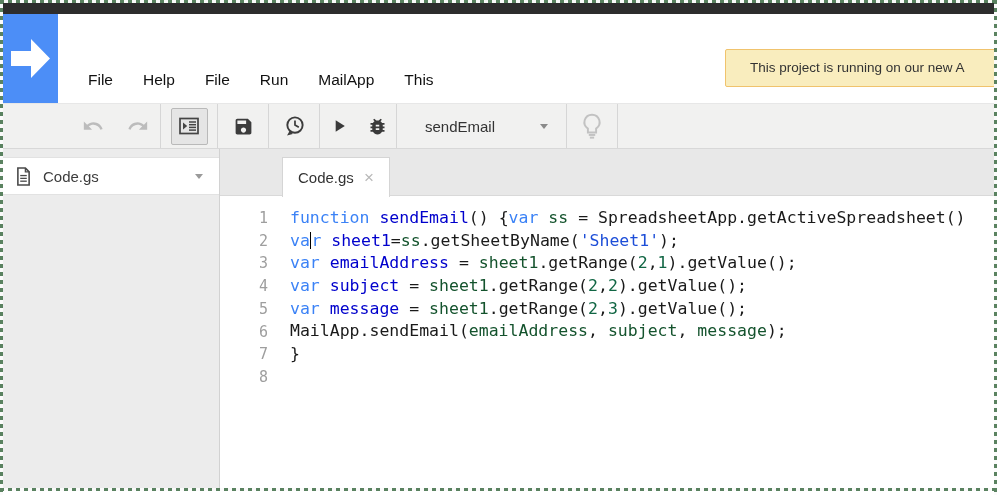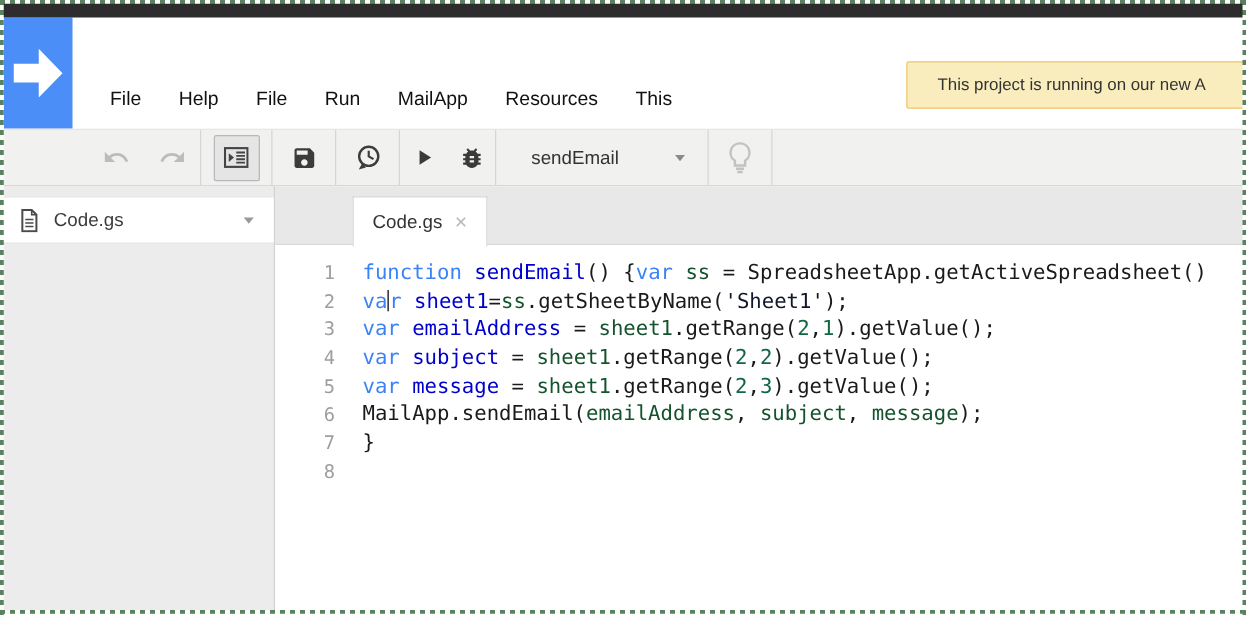--- a/index.html
+++ b/index.html
@@ -59,21 +59,21 @@
 
   .code{display:flex;padding-top:11px;font-family:"DejaVu Sans Mono","Liberation Mono",monospace;
         font-size:16.5px;line-height:22.7px;}
   .gutter{width:58px;padding-right:10px;text-align:right;color:#9e9e9e;box-sizing:border-box;
           font-size:15px;line-height:22.7px;}
   .lines{padding-left:12px;white-space:pre;color:#1a1a1a;}
   .code-line{height:22.7px;}
   .tk-kw{color:#3b82f6;}
   .tk-def{color:#0000cc;}
   .tk-v{color:#14532d;}
-  .tk-str{color:#0f172a;text-align:center;}
+  .tk-str{color:#1d4ed8;text-align:center;}
   .tk-num{color:#116644;}
   .tk-pl{color:#1a1a1a;}
   .cursor{display:inline-block;width:1.5px;height:17px;background:#000;vertical-align:-3px;}
 </style>
 </head>
 <body>
 
 <div id="app">
 
   <div class="topbar"></div>
@@ -83,21 +83,20 @@
       <svg width="55" height="89" viewBox="0 0 55 89">
         <polygon points="8,37 28,37 28,25 47,44.5 28,64 28,52 8,52" fill="#ffffff"></polygon>
       </svg>
     </div>
     <div class="menu">
       <span class="menu-item">File</span>
       <span class="menu-item">Help</span>
       <span class="menu-item">File</span>
       <span class="menu-item">Run</span>
       <span class="menu-item">MailApp</span>
-      <span class="menu-item">Resources</span>
       <span class="menu-item">This</span>
     </div>
     <div class="banner">This project is running on our new A</div>
   </div>
 
   <div class="toolbar">
     <div class="tb-btn w45">
       <svg width="22" height="22" viewBox="0 0 24 24">
         <path d="M12.5 8c-2.65 0-5.05.99-6.9 2.6L2 7v9h9l-3.62-3.62c1.39-1.16 3.16-1.88 5.12-1.88 3.54 0 6.55 2.31 7.6 5.5l2.37-.78C21.08 11.03 17.15 8 12.5 8z" fill="#bcbcbc"></path>
       </svg>

